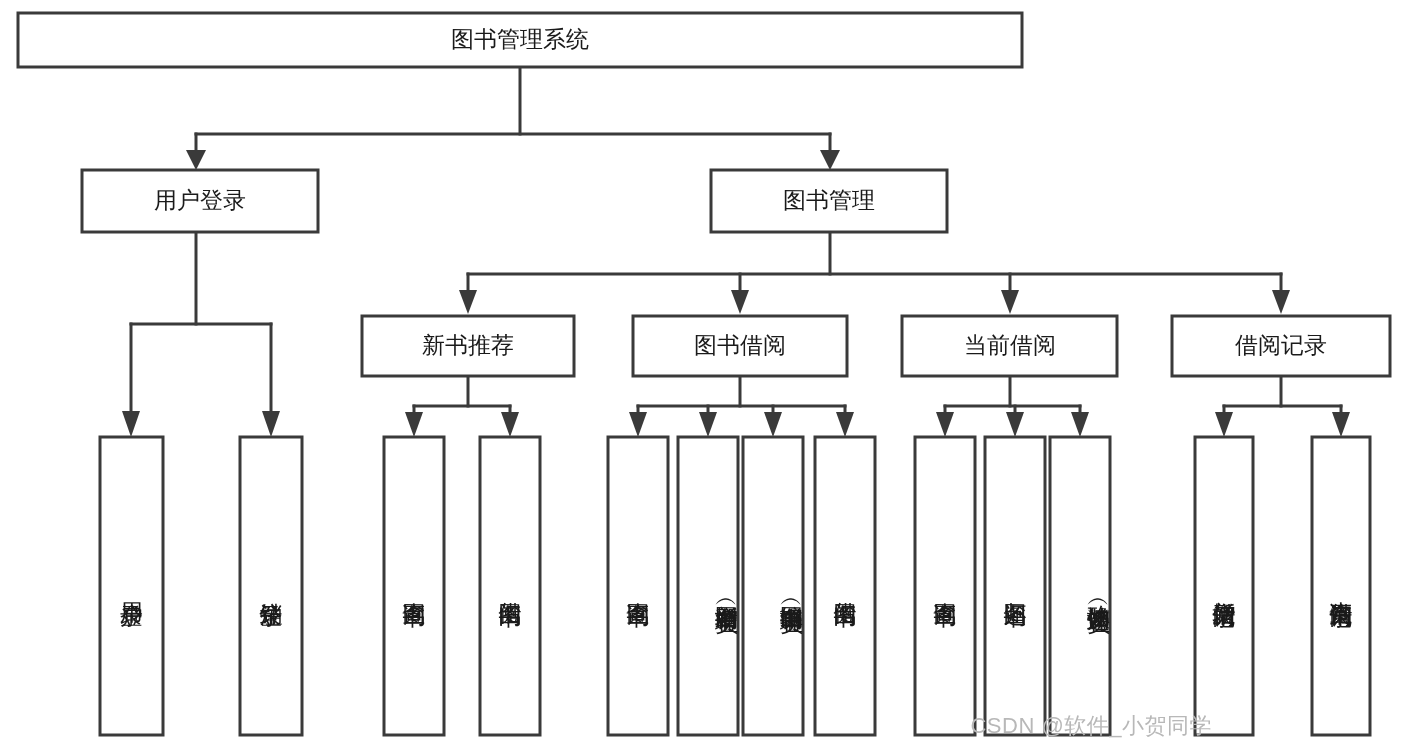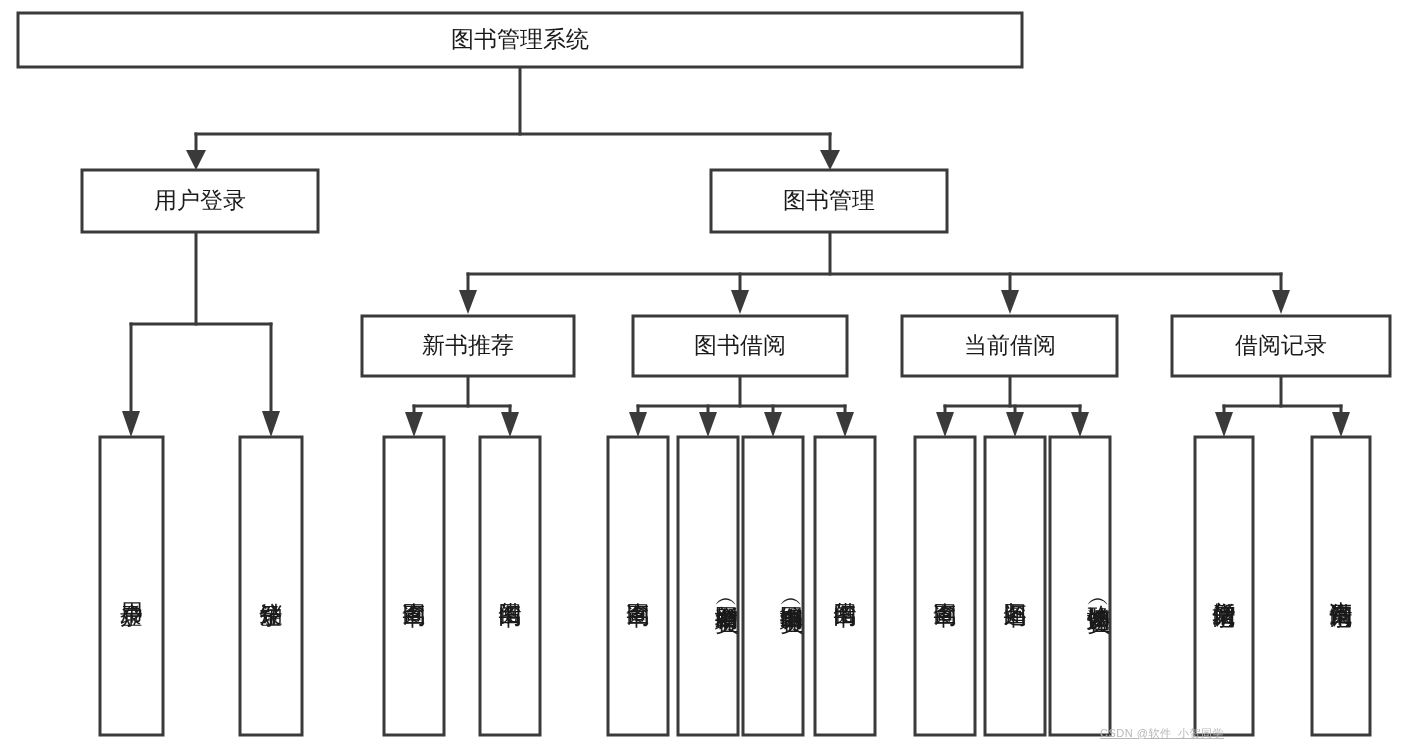--- a/index.html
+++ b/index.html
@@ -57,28 +57,27 @@
     line-height: 1;
     letter-spacing: 1px;
     display: flex;
     align-items: center;
     justify-content: center;
     white-space: nowrap;
     user-select: none;
   }
   .watermark {
     position: absolute;
-    right: 8px;
+    right: 20px;
     bottom: 6px;
     font-family: "Liberation Sans", "DejaVu Sans", sans-serif;
-    font-size: 11px;
+    font-size: 22px;
     color: #b8b8b8;
     letter-spacing: 0.5px;
     white-space: nowrap;
-    text-decoration: underline;
   }
 </style>
 </head>
 <body>
 
 <div id="diagram-root">
 
   <svg class="diagram-canvas" viewBox="0 0 1405 747">
 
     <g>

